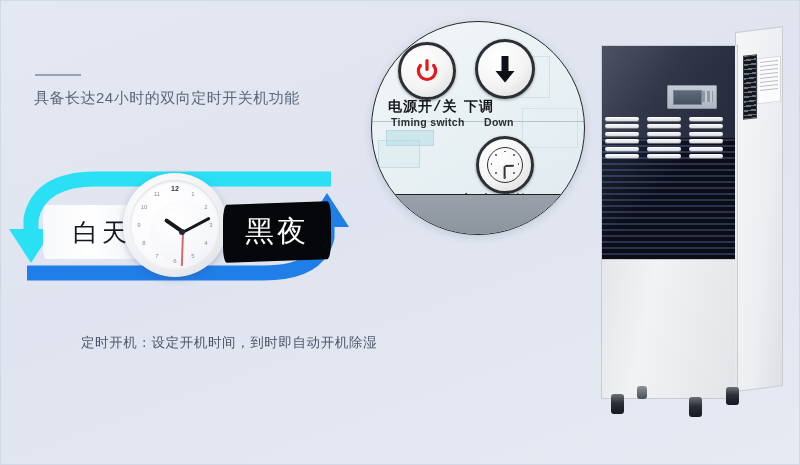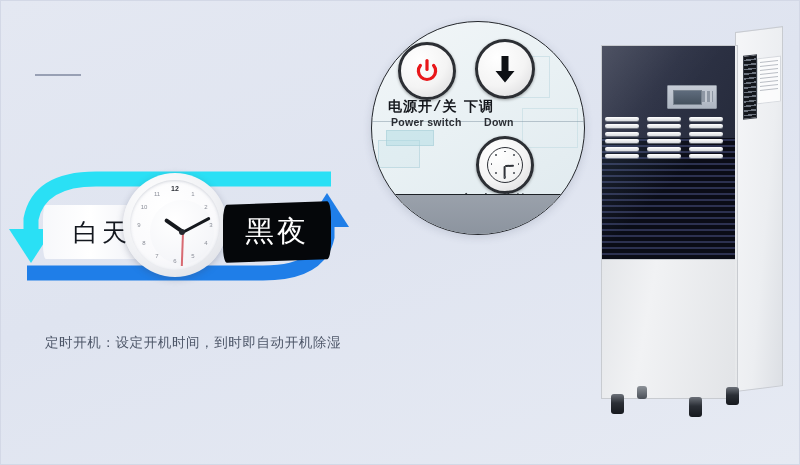--- a/index.html
+++ b/index.html
@@ -79,21 +79,21 @@
   .hand.hour{left:51px;top:30px;width:4px;height:22px;transform:rotate(-55deg);}
   .hand.min{left:51.5px;top:22px;width:3px;height:30px;transform:rotate(62deg);}
   .hand.sec{left:52px;top:52px;width:1.5px;height:34px;background:#d86a72;
             transform-origin:top center;transform:rotate(2deg);border-radius:0;}
   .pin{position:absolute;left:49px;top:49px;width:6px;height:6px;border-radius:50%;
        background:#25282e;}
 
   
   .bullets{position:absolute;left:44px;top:328px;}
   .bullet{
-    font-size:13.5px;color:#4d5668;letter-spacing:.6px;line-height:28px;white-space:nowrap;
+    font-size:13.5px;color:#4d5668;letter-spacing:.6px;line-height:28px;white-space:nowrap;margin-left:36px;
   }
 
   
   .panel{
     position:absolute;left:370px;top:20px;width:212px;height:212px;border-radius:50%;
     background:linear-gradient(150deg,#f2f6f8 0%,#e9f1f4 45%,#dfe9ee 100%);
     border:1.6px solid #23262b;
     overflow:hidden;
     box-shadow:0 2px 8px rgba(60,72,100,.18);
   }
@@ -210,20 +210,21 @@
   .c2{left:96px;top:368px;}
   .c3{left:133px;top:358px;height:18px;}
   .c4{left:44px;top:357px;width:10px;height:13px;background:linear-gradient(180deg,#8d9299,#4a4f57);}
 </style>
 </head>
 <body>
 
 <div id="page">
 
   <div class="divider"></div>
+  <div class="subtitle">具备长达24小时的双向定时开关机功能</div>
 
   <div class="cycle">
     <svg width="360" height="132" viewBox="0 0 360 132">
 
       <path d="M330 18 H 95 Q 38 18 30 58 L 30 72" fill="none" stroke="#2ae0f5" stroke-width="15" stroke-linecap="butt"></path>
       <polygon points="8,68 52,68 30,102" fill="#2ae0f5"></polygon>
 
       <path d="M26 112 H 262 Q 318 112 326 76 L 326 62" fill="none" stroke="#1f7ee8" stroke-width="15" stroke-linecap="butt"></path>
       <polygon points="304,66 348,66 326,32" fill="#1f7ee8"></polygon>
     </svg>
@@ -270,21 +271,21 @@
     <div class="faintbox fb4"></div>
     <div class="hline hl1"></div>
 
     <div class="btn power">
       <svg width="26" height="26" viewBox="0 0 26 26">
         <path d="M6.4 7.4 A 8.6 8.6 0 1 0 19.6 7.4" fill="none" stroke="#e8171a" stroke-width="3.2" stroke-linecap="round"></path>
         <line x1="13" y1="2.6" x2="13" y2="11.4" stroke="#e8171a" stroke-width="3.2" stroke-linecap="round"></line>
       </svg>
     </div>
     <div class="lbl-cn pw-cn">电源开/关</div>
-    <div class="lbl-en pw-en">Power switch</div>
+    <div class="lbl-en pw-en">Timing switch</div>
 
     <div class="btn down">
       <svg width="26" height="30" viewBox="0 0 26 30">
         <polygon points="9.5,2 16.5,2 16.5,17 22.5,17 13,28.5 3.5,17 9.5,17" fill="#0d1014"></polygon>
       </svg>
     </div>
     <div class="lbl-cn dn-cn">下调</div>
     <div class="lbl-en dn-en">Down</div>
 
     <div class="btn timer">

